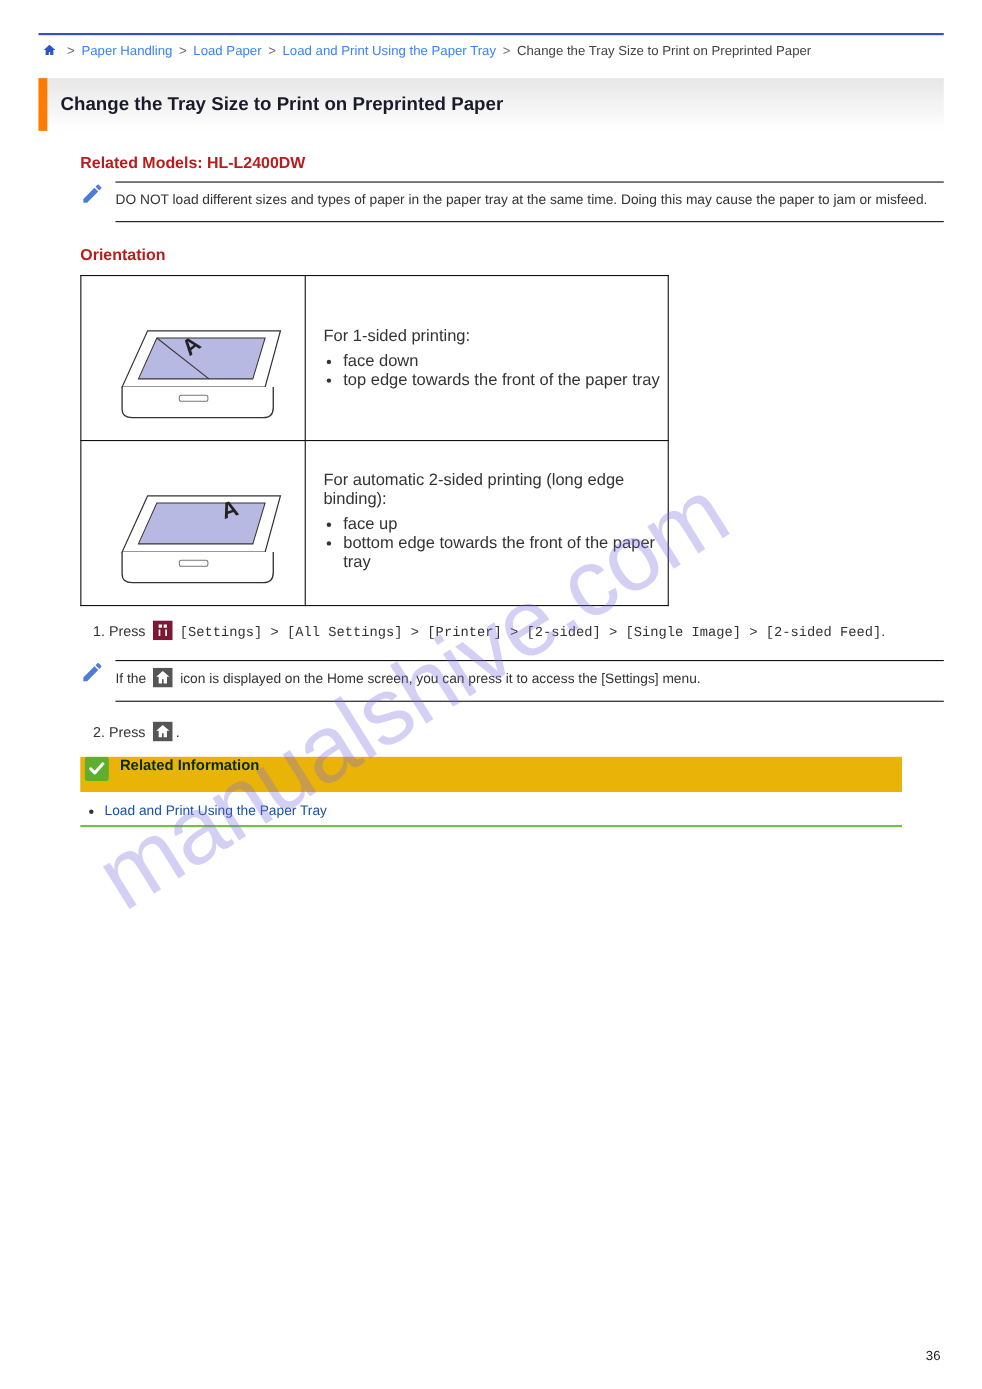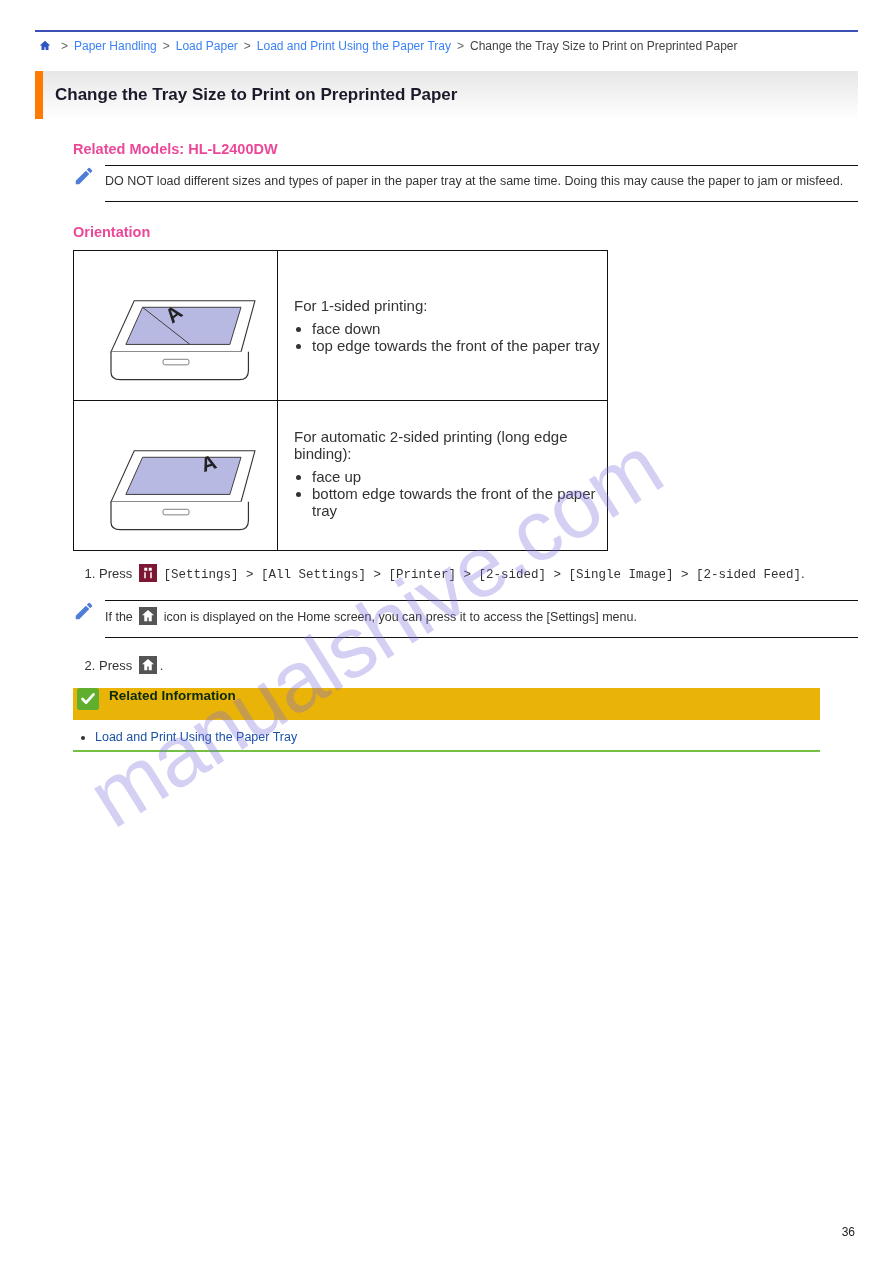--- a/index.html
+++ b/index.html
@@ -8,21 +8,21 @@
     .header-rule { border-top:2px solid #3b4fb5; margin-bottom:6px; }
     .breadcrumb-row { display:flex; align-items:center; gap:6px; font-size:12px; color:#444; margin-bottom:18px; }
     .home-ic { width:14px; height:14px; }
     .bc-sep { color:#666; }
     .bc-link { color:#3b82f6; text-decoration:none; cursor:pointer; }
 
     .topic-title { display:flex; align-items:center; background:linear-gradient(#e7e7e7,#fff); height:48px; margin-bottom:22px; }
     .orange-bar { width:8px; height:48px; background:#ff7a00; margin-right:12px; }
     .topic-title h1 { font-size:17px; font-weight:bold; color:#1a1a2a; }
 
-    .subhead { font-size:14.5px; font-weight:bold; color:#ec4899; margin:22px 0 8px 38px; }
+    .subhead { font-size:14.5px; font-weight:bold; color:#b91c1c; margin:22px 0 8px 38px; }
 
     .note-block { display:flex; gap:10px; margin-left:38px; margin-bottom:18px; }
     .pencil-ic { flex:none; width:22px; }
     .note-lines { flex:1; }
     .note-lines hr { border:none; border-top:1.5px solid #111; margin:0; }
     .note-lines .txt { font-size:12.5px; line-height:1.5; padding:6px 0 10px 0; }
 
     ol.steps { list-style:decimal; margin-left:64px; font-size:13px; }
     ol.steps > li { margin-bottom:14px; }
 

